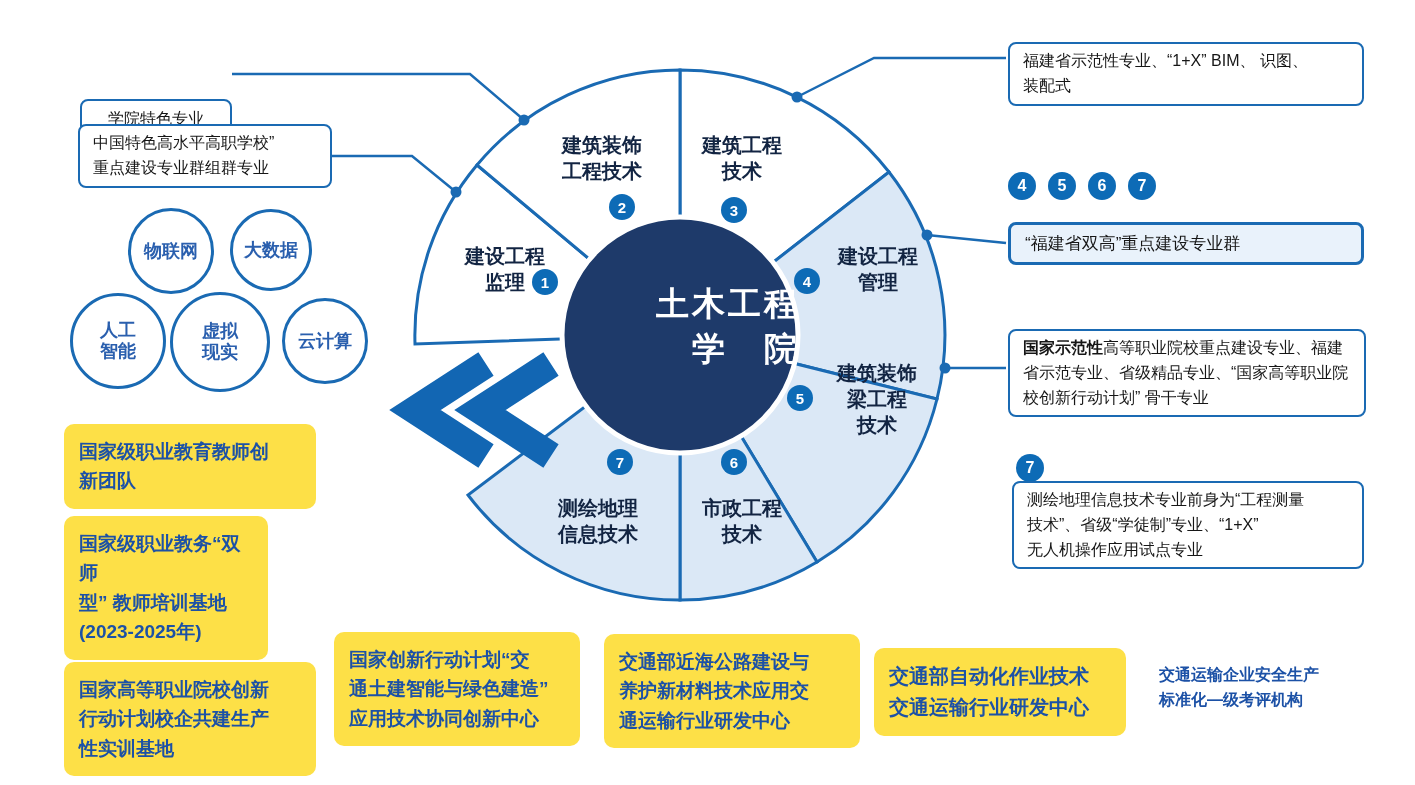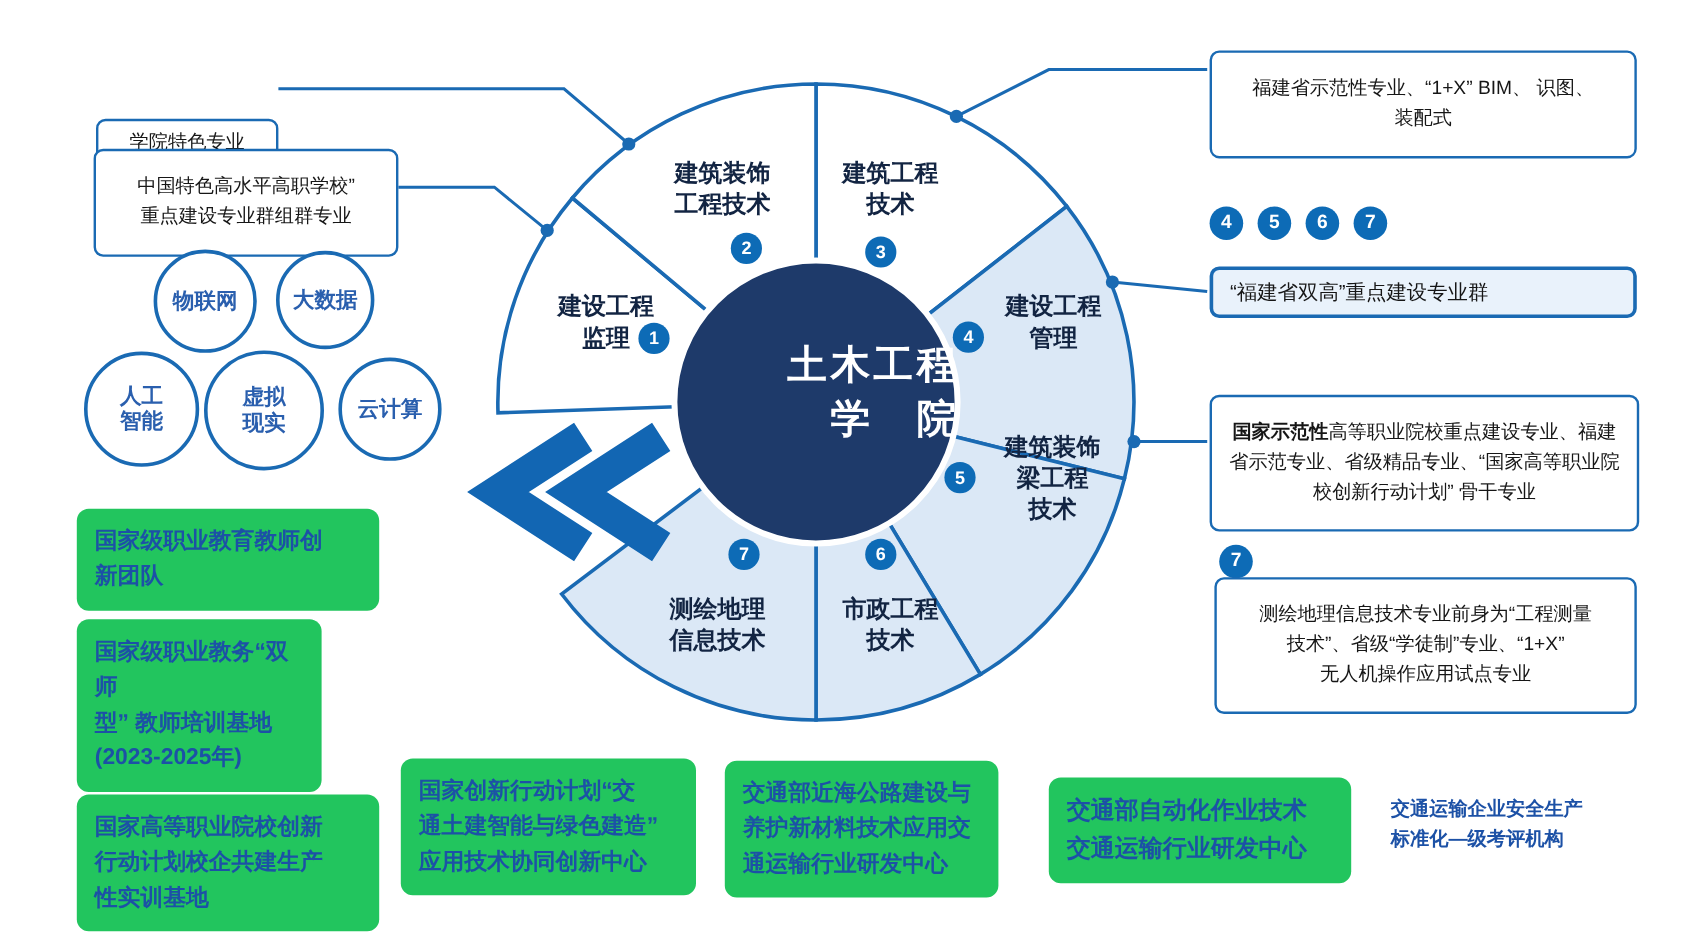--- a/index.html
+++ b/index.html
@@ -3,31 +3,31 @@
 <meta charset="utf-8">
 <style>
   * { margin: 0; padding: 0; box-sizing: border-box; }
   html, body { background: #ffffff; }
   body { font-family: "Liberation Sans", "DejaVu Sans", sans-serif; }
   .canvas { position: relative; width: 1415px; height: 785px; background: #ffffff; overflow: hidden; }
   .layer { position: absolute; left: 0; top: 0; }
 
   .callout {
     position: absolute; border: 2px solid #1a6ab3; border-radius: 8px; background: #fff;
-    color: #161616; font-size: 16px; line-height: 1.55; padding: 18px 13px; white-space: pre-line; text-align: center;
+    color: #161616; font-size: 16px; line-height: 1.55; padding: 5px 13px; white-space: pre-line;
   }
   .callout.center-text { display: flex; align-items: center; justify-content: center; text-align: center; padding: 0; margin-top: 44px; }
 
   .pill {
     position: absolute; border: 3px solid #1a6ab3; border-radius: 8px; background: #e9f2fb;
     color: #161616; font-size: 17px; display: flex; align-items: center; padding: 16px 14px; white-space: pre-line;
   }
 
   .soft {
-    position: absolute; background: #22c55e; border-radius: 10px;
+    position: absolute; background: #fde047; border-radius: 10px;
     color: #1c51a6; font-weight: 700; font-size: 19px; line-height: 1.55;
     padding: 13px 15px; white-space: pre-line;
   }
   .soft.plain { background: transparent; font-size: 16px; }
 
   .sector-label {
     position: absolute; text-align: center; font-weight: 700; font-size: 20px;
     line-height: 26px; color: #122442; white-space: pre-line;
   }
 
@@ -155,21 +155,21 @@
   <div class="callout" style="left:1012px; top:481px; width:352px">测绘地理信息技术专业前身为“工程测量
 技术”、省级“学徒制”专业、“1+X”
 无人机操作应用试点专业</div>
 
   <div class="soft" style="left:64px; top:662px; width:252px">国家高等职业院校创新
 行动计划校企共建生产
 性实训基地</div>
   <div class="soft" style="left:334px; top:632px; width:246px">国家创新行动计划“交
 通土建智能与绿色建造”
 应用技术协同创新中心</div>
-  <div class="soft" style="left:604px; top:634px; width:228px">交通部近海公路建设与
+  <div class="soft" style="left:604px; top:634px; width:256px">交通部近海公路建设与
 养护新材料技术应用交
 通运输行业研发中心</div>
   <div class="soft" style="left:874px; top:648px; width:252px; font-size:20px">交通部自动化作业技术
 交通运输行业研发中心</div>
   <div class="soft plain" style="left:1144px; top:650px; width:256px">交通运输企业安全生产
 标准化—级考评机构</div>
 
 </div>
 
 </body></html>

